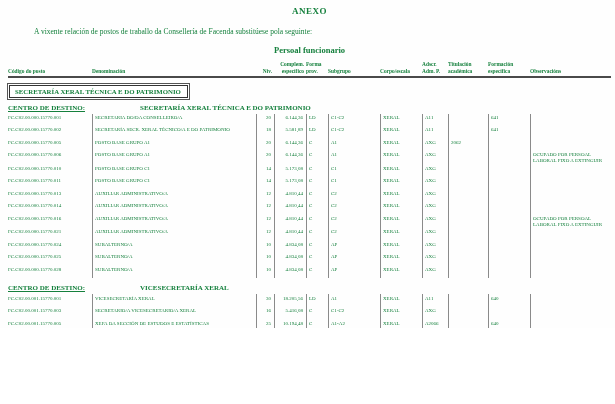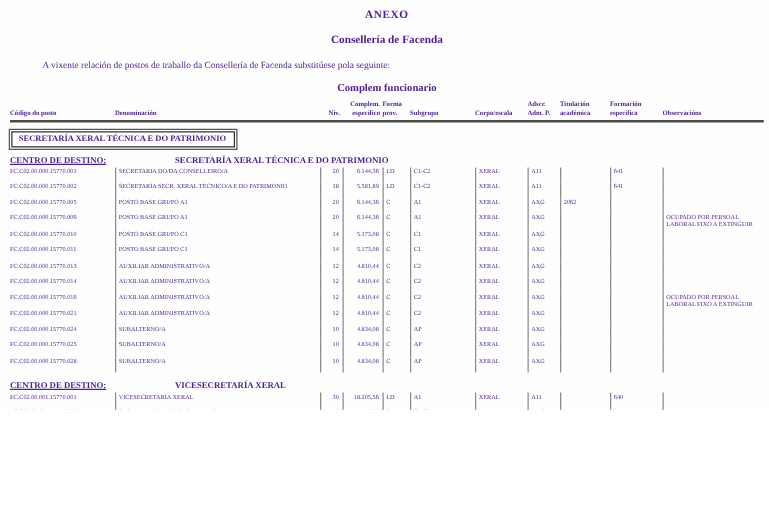--- a/index.html
+++ b/index.html
@@ -3,21 +3,21 @@
 <meta charset="utf-8">
 <style>
   html,body{margin:0;padding:0;background:#ffffff;}
   .page{
     position:relative;
     width:615px;height:328px;
     background:#fefefe;
     box-sizing:border-box;
     padding:4px 4px 0 8px;
     font-family:"Liberation Serif", serif;
-    color:#4c1d95;
+    color:#15803d;
     overflow:hidden;
   }
   .doc-title{text-align:center;font-size:9px;font-weight:bold;letter-spacing:.5px;margin-top:2px;}
   .doc-subtitle{text-align:center;font-size:9px;font-weight:bold;margin-top:10px;}
   .doc-intro{font-size:7.5px;margin:11px 0 0 26px;}
   .doc-personnel{text-align:center;font-size:8.5px;font-weight:bold;margin-top:9px;}
 
   .grid{display:grid;grid-template-columns:84px 164px 18px 32px 22px 52px 42px 26px 40px 42px 1fr;}
 
   .thead{margin-top:6px;border-bottom:2px solid #4a4a4a;padding-bottom:1px;}
@@ -47,23 +47,22 @@
   .trow .cell.c-complem{text-align:right;padding-right:3px;}
   .trow .cell.c-observacions{text-transform:none;}
   .rows{margin-bottom:1px;}
 </style>
 </head>
 <body>
 
 <div class="page">
 
   <div class="doc-title">ANEXO</div>
-  <div class="doc-subtitle">Consellería de Facenda</div>
   <div class="doc-intro">A vixente relación de postos de traballo da Consellería de Facenda substitúese pola seguinte:</div>
-  <div class="doc-personnel">Complem funcionario</div>
+  <div class="doc-personnel">Persoal funcionario</div>
 
   <div class="thead grid">
     <div class="hcell">
         <span>Código do posto</span>
       </div>
     <div class="hcell">
         <span>Denominación</span>
       </div>
     <div class="hcell ra">
         <span>Niv.</span>

